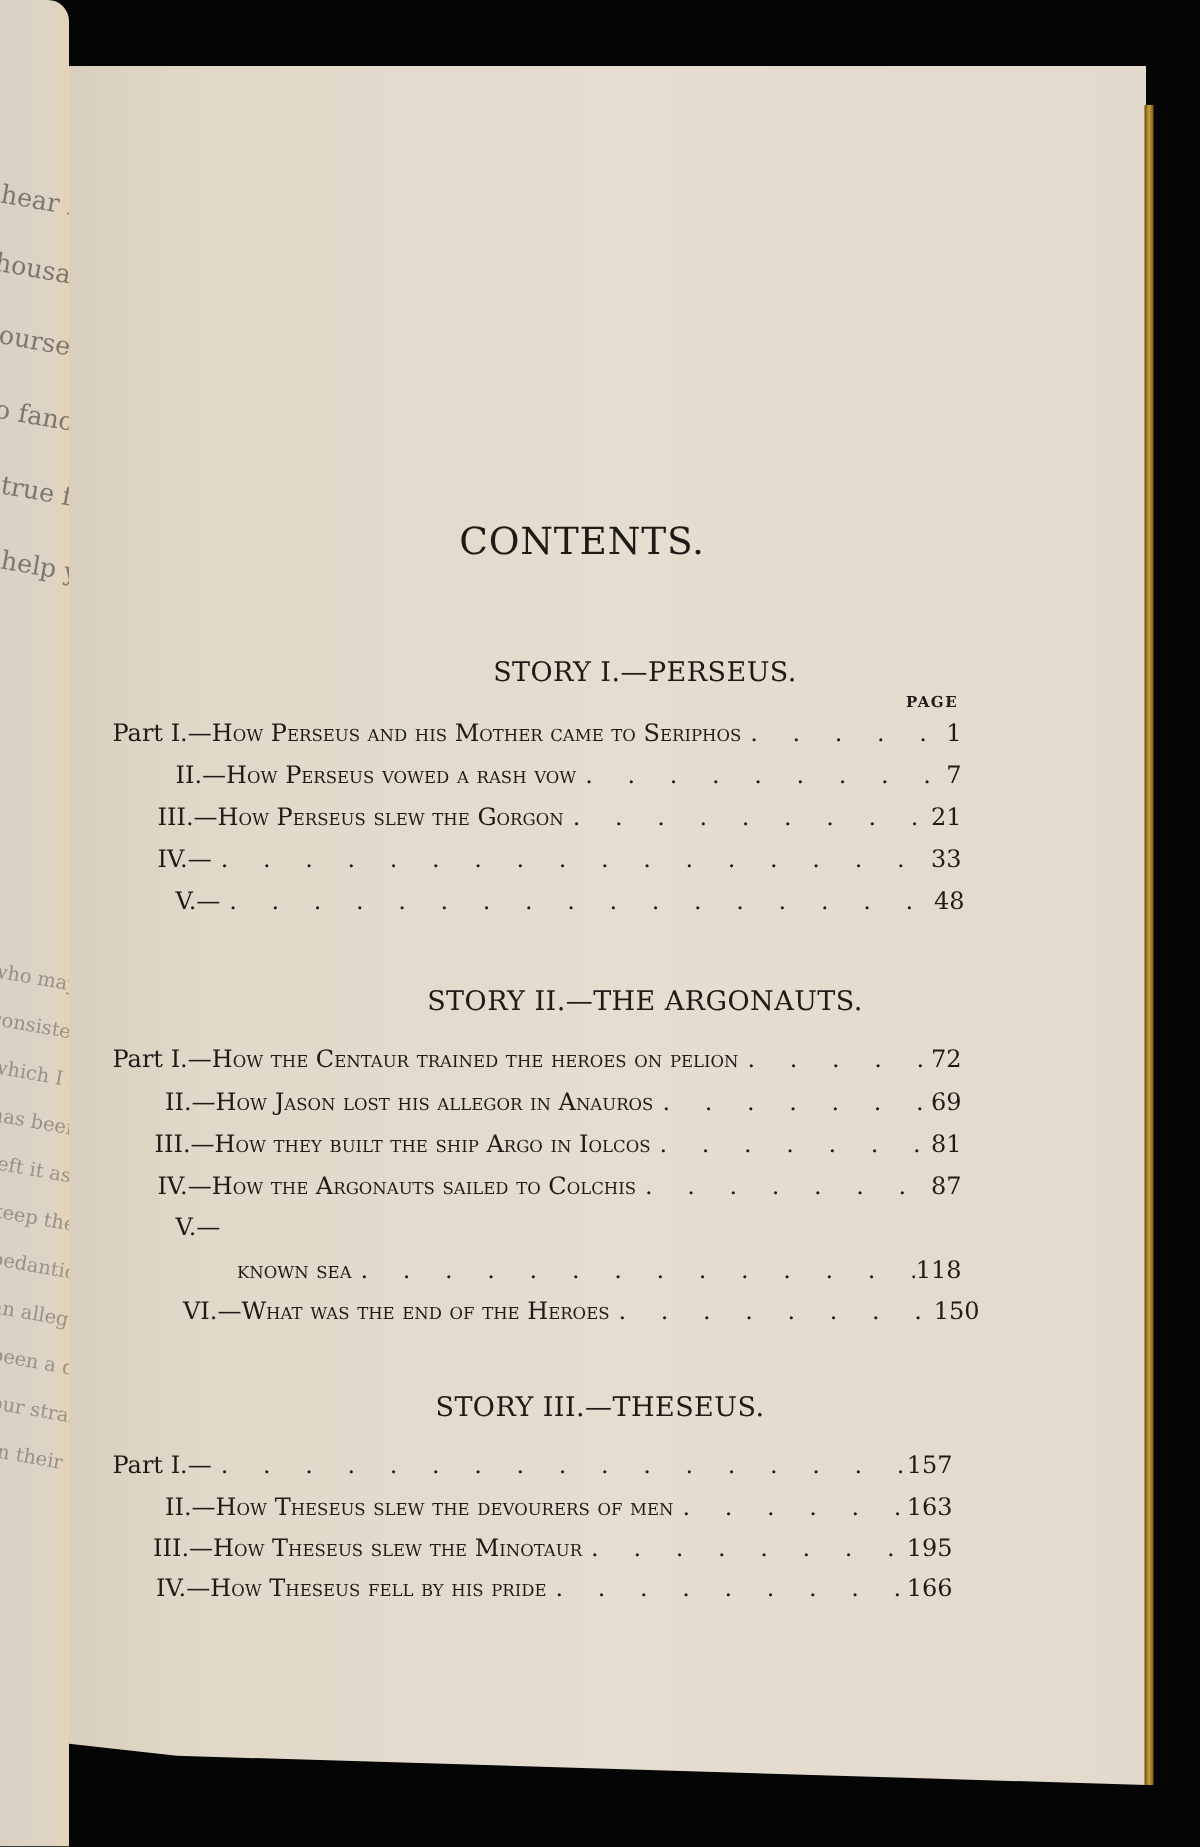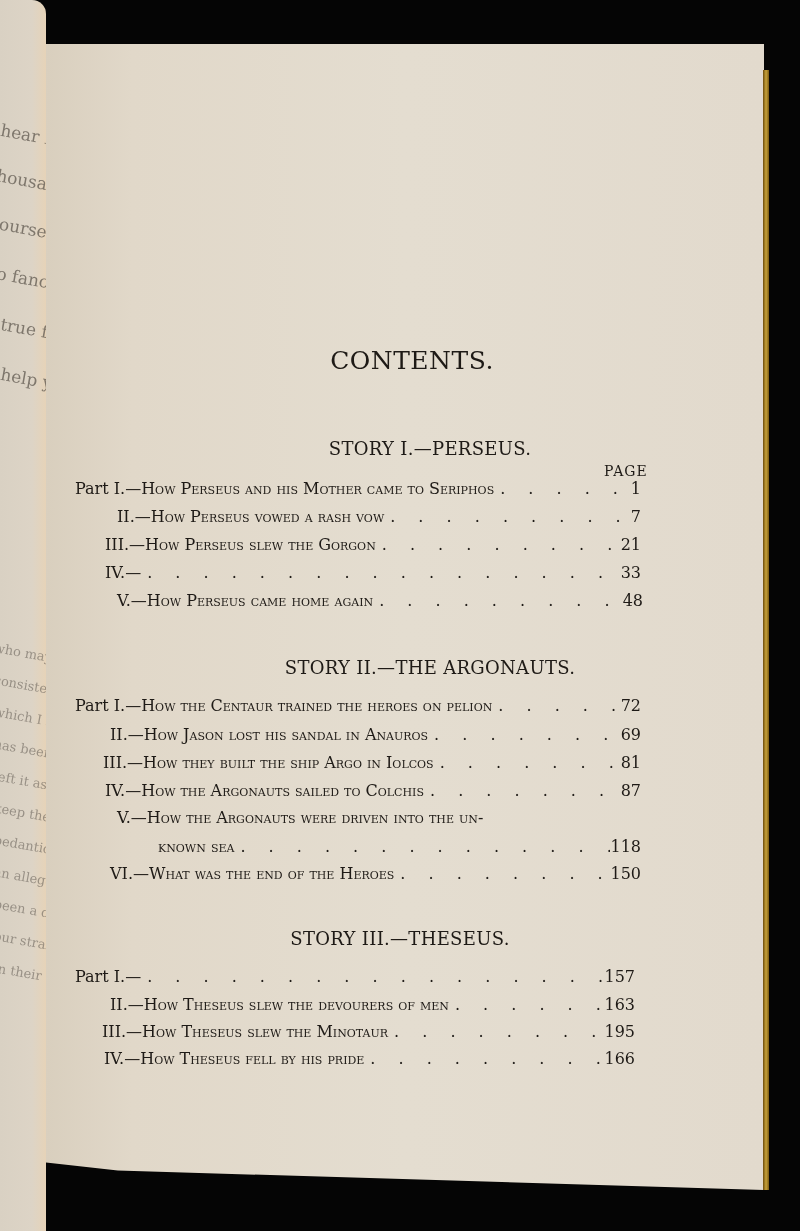--- a/index.html
+++ b/index.html
@@ -24,27 +24,27 @@
     position:absolute; left:46px; top:44px; width:718px; height:1146px;
     background:linear-gradient(90deg,#d9cfbe 0%,#e1d8c9 12%,#e4ddd0 50%,#e2dacd 100%);
     clip-path:polygon(0 0, 100% 0, 100% 100%, 10% 98.3%, 0 97.6%);
   }
   .gilt-edge {
     position:absolute; left:763px; top:70px; width:6px; height:1120px;
     background:linear-gradient(90deg,#6b4a0a,#c7a23a 50%,#7a5a12);
   }
   .contents-title {
     position:absolute; left:0; width:776px; top:346px; text-align:center;
-    font-size:25px; letter-spacing:0.5px;padding-left:24px;
+    font-size:25px; letter-spacing:0.5px;
   }
   .story-heading {
     position:absolute; left:0; width:800px; text-align:center; font-size:18px; letter-spacing:0.3px;padding-left:30px;
   }
   .page-label {
-    position:absolute; left:604px; top:463px; font-size:14px; font-weight:normal; letter-spacing:1px;
+    position:absolute; left:604px; top:463px; font-size:10px; font-weight:bold; letter-spacing:1px;
   }
   .toc-row {
     position:absolute; font-size:16px; white-space:nowrap; display:flex; align-items:baseline;
   }
   .toc-row .num { flex:0 0 auto; }
   .toc-row .title { flex:0 0 auto; font-variant:small-caps; }
   .toc-row .dots { flex:1 1 auto; overflow:hidden; letter-spacing:9px; padding:0 6px; text-align:right; }
   .toc-row .pg { flex:0 0 auto; text-align:right; }
 </style>
 </head>
@@ -96,61 +96,59 @@
   <span class="dots">. . . . . . . . . . . . . . . . . . . . . . . . .</span>
   <span class="pg">21</span>
 </div>
 <div class="toc-row" style="left:105px;width:536px;top:563px">
   <span class="num">IV.—</span>
   <span class="dots">. . . . . . . . . . . . . . . . . . . . . . . . .</span>
   <span class="pg">33</span>
 </div>
 <div class="toc-row" style="left:117px;width:526px;top:591px">
   <span class="num">V.—</span>
-  <span class="title">How Perseus came home again</span>
   <span class="dots">. . . . . . . . . . . . . . . . . . . . . . . . .</span>
   <span class="pg">48</span>
 </div>
 
 <div class="story-heading" style="top:657px">STORY II.—THE ARGONAUTS.</div>
 
 <div class="toc-row" style="left:75px;width:566px;top:696px">
   <span class="num">Part I.—</span>
   <span class="title">How the Centaur trained the heroes on pelion</span>
   <span class="dots">. . . . . . . . . . . . . . . . . . . . . . . . .</span>
   <span class="pg">72</span>
 </div>
 <div class="toc-row" style="left:110px;width:531px;top:725px">
   <span class="num">II.—</span>
-  <span class="title">How Jason lost his sandal in Anauros</span>
+  <span class="title">How Jason lost his allegor in Anauros</span>
   <span class="dots">. . . . . . . . . . . . . . . . . . . . . . . . .</span>
   <span class="pg">69</span>
 </div>
 <div class="toc-row" style="left:103px;width:538px;top:753px">
   <span class="num">III.—</span>
   <span class="title">How they built the ship Argo in Iolcos</span>
   <span class="dots">. . . . . . . . . . . . . . . . . . . . . . . . .</span>
   <span class="pg">81</span>
 </div>
 <div class="toc-row" style="left:105px;width:536px;top:781px">
   <span class="num">IV.—</span>
   <span class="title">How the Argonauts sailed to Colchis</span>
   <span class="dots">. . . . . . . . . . . . . . . . . . . . . . . . .</span>
   <span class="pg">87</span>
 </div>
 <div class="toc-row" style="left:117px;width:490px;top:808px">
   <span class="num">V.—</span>
-  <span class="title">How the Argonauts were driven into the un-</span>
 </div>
 <div class="toc-row" style="left:158px;width:483px;top:837px">
   <span class="title">known sea</span>
   <span class="dots">. . . . . . . . . . . . . . . . . . . . . . . . .</span>
   <span class="pg">118</span>
 </div>
-<div class="toc-row" style="left:110px;width:531px;top:864px">
+<div class="toc-row" style="left:122px;width:531px;top:864px">
   <span class="num">VI.—</span>
   <span class="title">What was the end of the Heroes</span>
   <span class="dots">. . . . . . . . . . . . . . . . . . . . . . . . .</span>
   <span class="pg">150</span>
 </div>
 
 <div class="story-heading" style="top:928px;left:-30px">STORY III.—THESEUS.</div>
 
 <div class="toc-row" style="left:75px;width:560px;top:967px">
   <span class="num">Part I.—</span>

